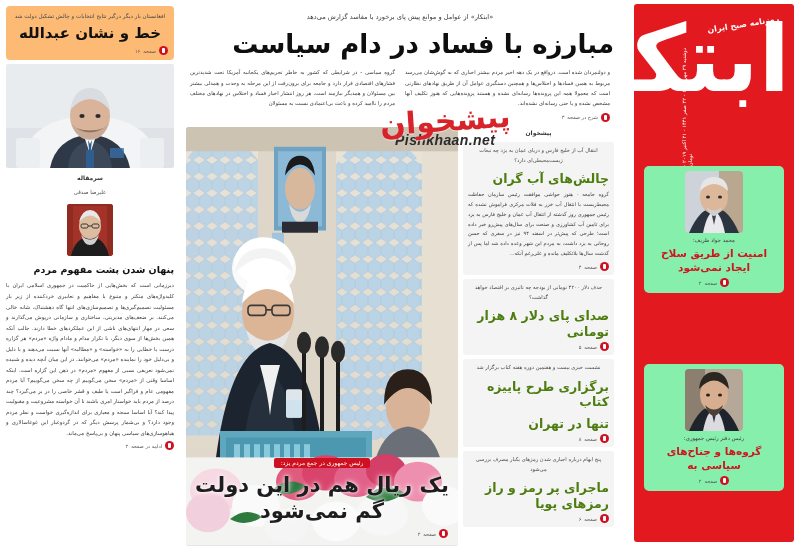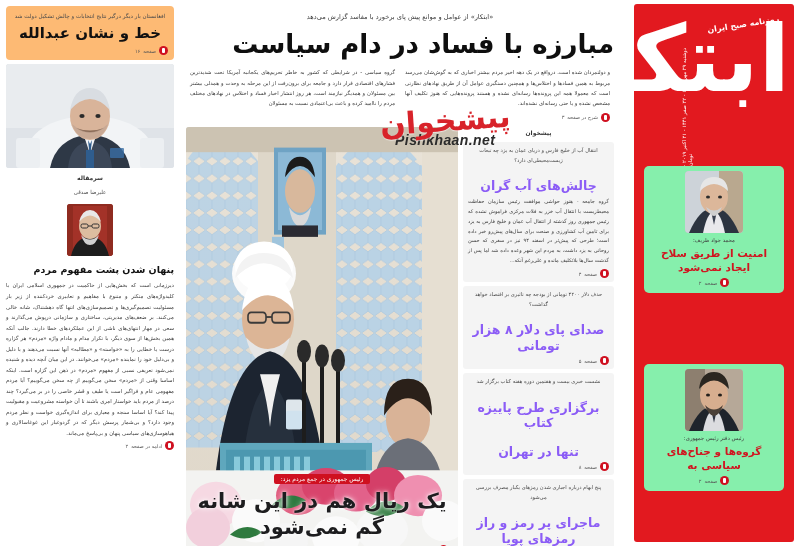--- a/index.html
+++ b/index.html
@@ -151,22 +151,22 @@
   .mini-col{
     flex:1;display:flex;flex-direction:column;gap:4px;
   }
   .mini-card{
     background:#f4f4f4;border-radius:3px;padding:4px 5px;
   }
   .mini-kicker{
     font-size:5.2px;line-height:1.8;color:#4a4a4a;text-align:center;
   }
   .mini-head{
-    font-size:12.5px;font-weight:bold;color:#8b5cf6;
-    text-align:center;line-height:1.25;margin-top:13px;
+    font-size:12.5px;font-weight:bold;color:#4d7c0f;
+    text-align:right;line-height:1.25;margin-top:6px;
   }
   .mini-body{
     font-size:5.1px;line-height:1.95;color:#3a3a3a;text-align:justify;margin-top:3px;
   }
 
   
   .left-col{
     width:180px;
     background:#ffffff;
     position:relative;
@@ -411,21 +411,21 @@
             <ellipse cx="150" cy="358" rx="24" ry="18" fill="#fbfbfb"></ellipse>
             <ellipse cx="100" cy="362" rx="22" ry="16" fill="#f5f5f5"></ellipse>
             <path d="M86 330 q16-14 34-4 -16 12-34 4z" fill="#2f7a40"></path>
             <path d="M180 336 q18-16 38-4 -18 14-38 4z" fill="#357f44"></path>
             <path d="M44 356 q16-12 32-2 -16 10-32 2z" fill="#2e7a3e"></path>
           </g>
         </svg>
 
         <div class="photo-overlay">
           <div class="ph-kicker">رئیس جمهوری در جمع مردم یزد:</div>
-          <div class="ph-head">یک ریال هم در این شانه</div>
+          <div class="ph-head">یک ریال هم در این دولت</div>
           <div class="ph-head">گم نمی‌شود</div>
         </div>
         <div class="ph-badge">
           <span class="pg-dot"></span>
           <span class="pg-txt">صفحه</span>
           <span class="pg-txt">۲</span>
         </div>
       </div>
 
       <div class="mini-col">

